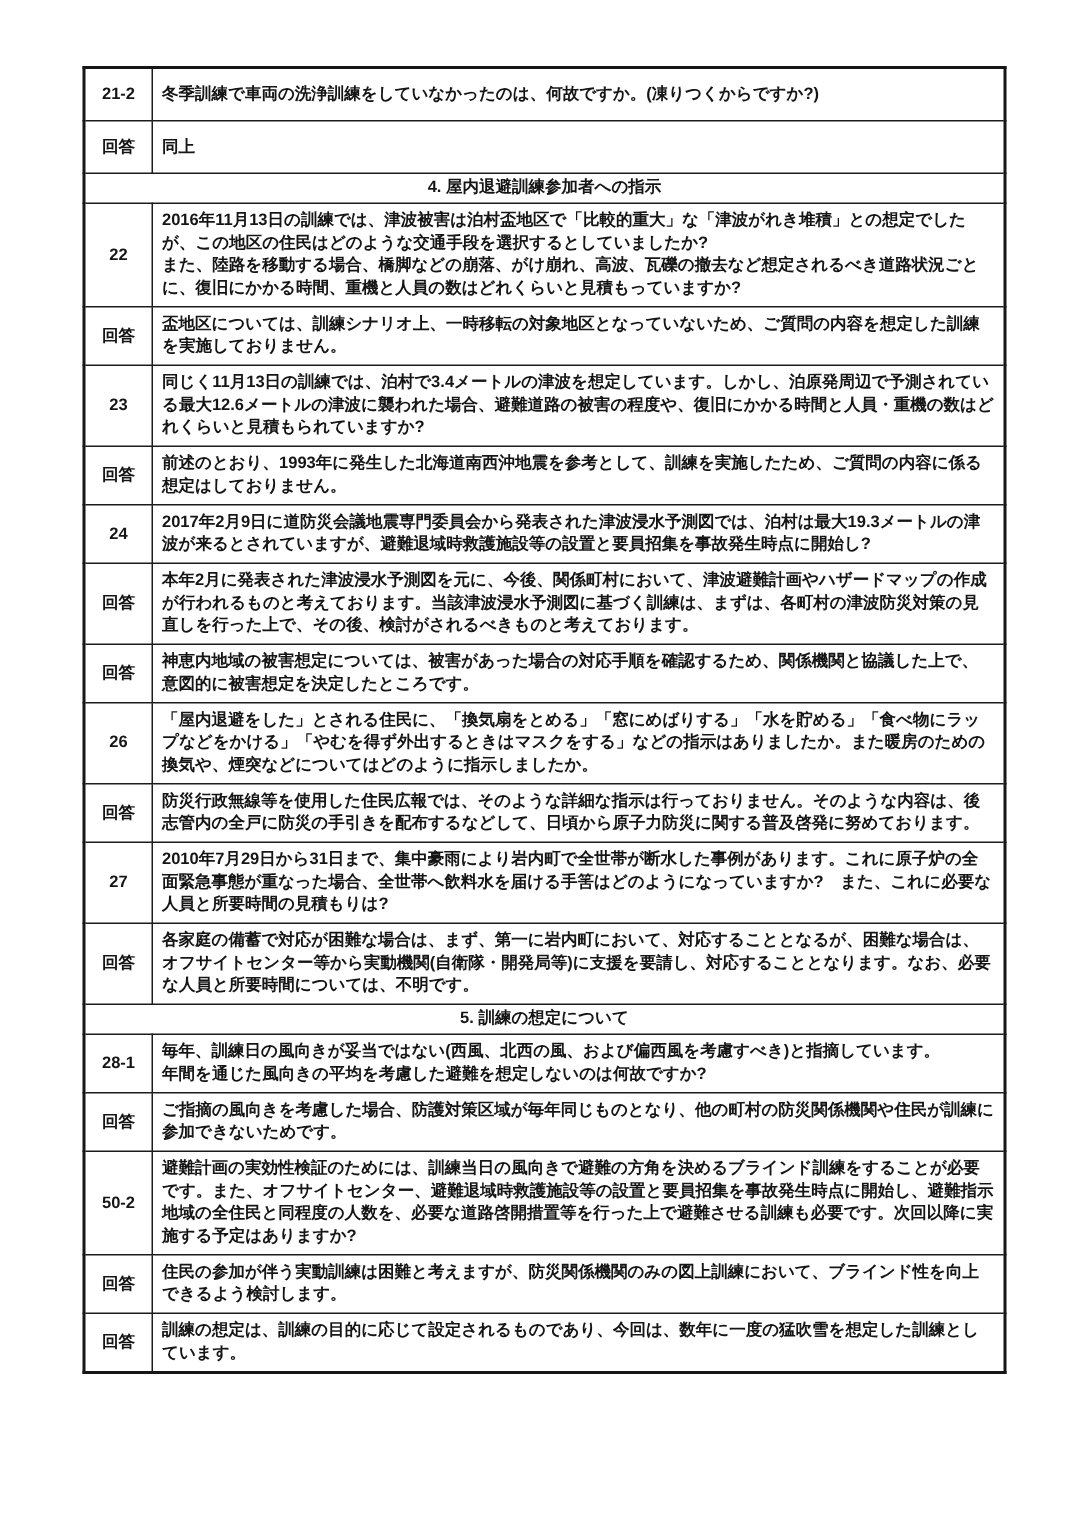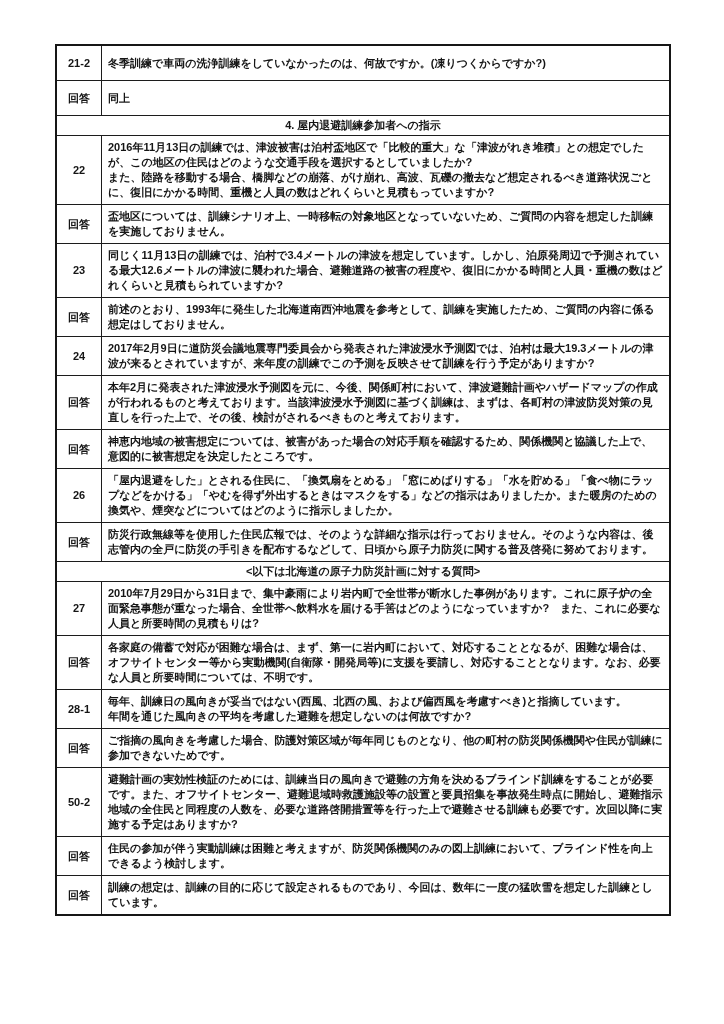--- a/index.html
+++ b/index.html
@@ -84,48 +84,48 @@
         <tr>
           <td class="label-cell">23</td>
           <td class="content-cell">同じく11月13日の訓練では、泊村で3.4メートルの津波を想定しています。しかし、泊原発周辺で予測されている最大12.6メートルの津波に襲われた場合、避難道路の被害の程度や、復旧にかかる時間と人員・重機の数はどれくらいと見積もられていますか?</td>
         </tr>
         <tr>
           <td class="label-cell">回答</td>
           <td class="content-cell">前述のとおり、1993年に発生した北海道南西沖地震を参考として、訓練を実施したため、ご質問の内容に係る想定はしておりません。</td>
         </tr>
         <tr>
           <td class="label-cell">24</td>
-          <td class="content-cell">2017年2月9日に道防災会議地震専門委員会から発表された津波浸水予測図では、泊村は最大19.3メートルの津波が来るとされていますが、来年度の訓練でこの予測を反映させて訓練を行う予定がありますか?</td>
+          <td class="content-cell">2017年2月9日に道防災会議地震専門委員会から発表された津波浸水予測図では、泊村は最大19.3メートルの津波が来るとされていますが、避難退域時救護施設等の設置と要員招集を事故発生時点に開始し?</td>
         </tr>
         <tr>
           <td class="label-cell">回答</td>
           <td class="content-cell">本年2月に発表された津波浸水予測図を元に、今後、関係町村において、津波避難計画やハザードマップの作成が行われるものと考えております。当該津波浸水予測図に基づく訓練は、まずは、各町村の津波防災対策の見直しを行った上で、その後、検討がされるべきものと考えております。</td>
         </tr>
         <tr>
           <td class="label-cell">回答</td>
           <td class="content-cell">神恵内地域の被害想定については、被害があった場合の対応手順を確認するため、関係機関と協議した上で、意図的に被害想定を決定したところです。</td>
         </tr>
         <tr>
           <td class="label-cell">26</td>
           <td class="content-cell">「屋内退避をした」とされる住民に、「換気扇をとめる」「窓にめばりする」「水を貯める」「食べ物にラップなどをかける」「やむを得ず外出するときはマスクをする」などの指示はありましたか。また暖房のための換気や、煙突などについてはどのように指示しましたか。</td>
         </tr>
         <tr>
           <td class="label-cell">回答</td>
           <td class="content-cell">防災行政無線等を使用した住民広報では、そのような詳細な指示は行っておりません。そのような内容は、後志管内の全戸に防災の手引きを配布するなどして、日頃から原子力防災に関する普及啓発に努めております。</td>
         </tr>
         <tr>
-          <td colspan="2" class="section-cell">&lt;以下は北海道の原子力防災計画に対する質問&gt;</td>
-        </tr>
-        <tr>
           <td class="label-cell">27</td>
           <td class="content-cell">2010年7月29日から31日まで、集中豪雨により岩内町で全世帯が断水した事例があります。これに原子炉の全面緊急事態が重なった場合、全世帯へ飲料水を届ける手筈はどのようになっていますか?　また、これに必要な人員と所要時間の見積もりは?</td>
         </tr>
         <tr>
           <td class="label-cell">回答</td>
           <td class="content-cell">各家庭の備蓄で対応が困難な場合は、まず、第一に岩内町において、対応することとなるが、困難な場合は、オフサイトセンター等から実動機関(自衛隊・開発局等)に支援を要請し、対応することとなります。なお、必要な人員と所要時間については、不明です。</td>
+        </tr>
+        <tr>
+          <td colspan="2" class="section-cell">5. 訓練の想定について</td>
         </tr>
         <tr>
           <td class="label-cell">28-1</td>
           <td class="content-cell">毎年、訓練日の風向きが妥当ではない(西風、北西の風、および偏西風を考慮すべき)と指摘しています。
 年間を通じた風向きの平均を考慮した避難を想定しないのは何故ですか?</td>
         </tr>
         <tr>
           <td class="label-cell">回答</td>
           <td class="content-cell">ご指摘の風向きを考慮した場合、防護対策区域が毎年同じものとなり、他の町村の防災関係機関や住民が訓練に参加できないためです。</td>
         </tr>

